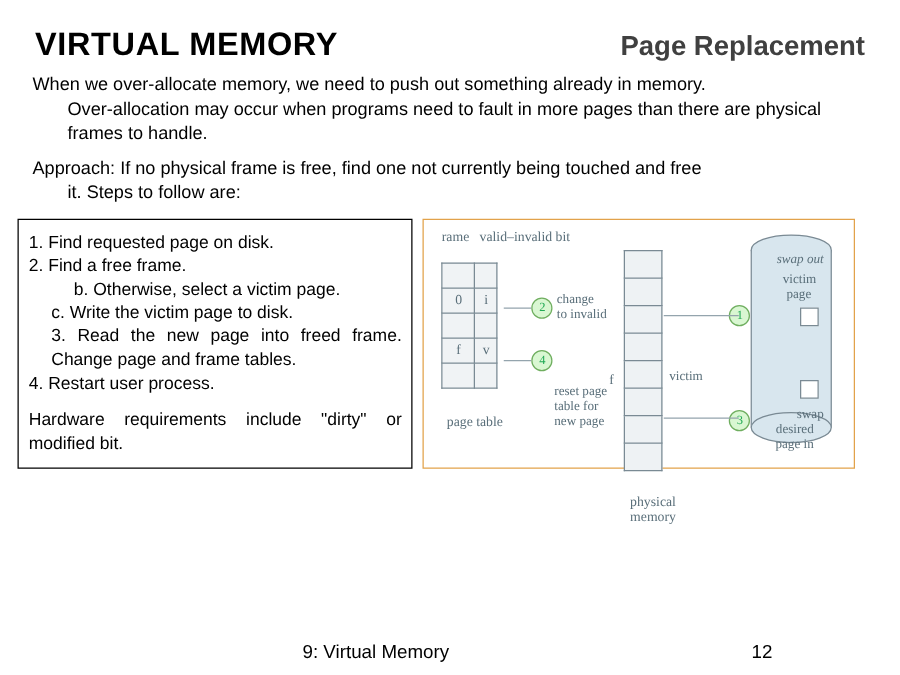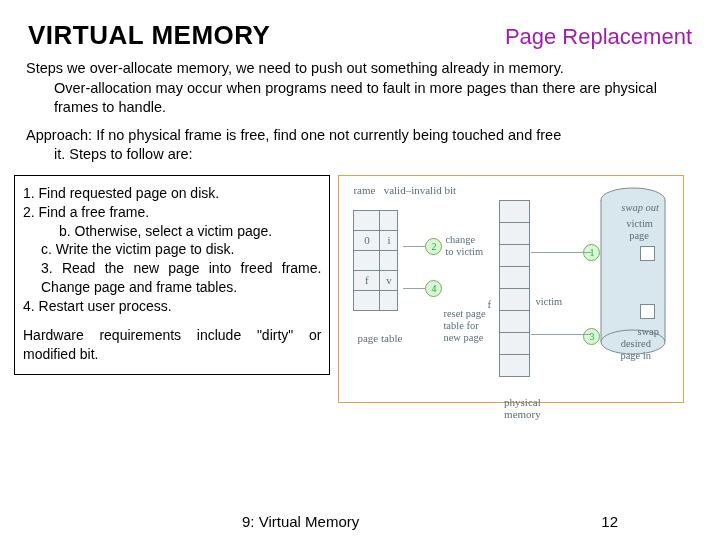--- a/index.html
+++ b/index.html
@@ -4,29 +4,29 @@
 <style>
   * { box-sizing: border-box; margin: 0; padding: 0; }
   body {
     width: 720px; height: 540px;
     font-family: Arial, Helvetica, sans-serif;
     background: #fff; color: #000;
     position: relative; overflow: hidden;
   }
   .header { display: flex; justify-content: space-between; align-items: baseline; padding: 20px 28px 6px 28px; }
   .title-main { font-size: 26px; font-weight: bold; letter-spacing: 0.5px; }
-  .title-sub { font-size: 22px; font-weight: normal; color: #a21caf; }
+  .title-sub { font-size: 22px; font-weight: bold; color: #404040; }
   .body-text { font-size: 14.5px; padding: 2px 26px 6px 26px; line-height: 1.35; }
   .indent1 { padding-left: 28px; display: block; }
   .content-row { display: flex; gap: 8px; padding: 4px 36px 0 14px; align-items: flex-start; }
   .steps-box { border: 1px solid #000; width: 322px; padding: 8px 8px 10px 8px; font-size: 14px; line-height: 1.35; text-align: justify; }
   .steps-box .s-ind1 { padding-left: 18px; display: block; }
   .steps-box .s-ind2 { padding-left: 36px; display: block; }
   .gap { height: 10px; }
-  .diagram-box { border: 1px solid #e2a24a; width: 352px; height: 228px; position: relative; background: #fff; font-family: "Times New Roman", serif; font-size: 11px; color: #5a6f7a; }
+  .diagram-box { border: 1px solid #e2a24a; width: 352px; height: 200px; position: relative; background: #fff; font-family: "Times New Roman", serif; font-size: 11px; color: #5a6f7a; }
   .pt { position: absolute; left: 14px; top: 34px; }
   .pt-head { position: absolute; left: 14px; top: 8px; font-size: 11px; }
   .pt table { border-collapse: collapse; }
   .pt td { border: 1px solid #7a8a94; width: 26px; height: 20px; text-align: center; font-size: 11px; background: #f0f3f5; }
   .pt td.bit { width: 18px; }
   .pt-label { position: absolute; left: 18px; top: 156px; font-size: 11px; }
   .pm { position: absolute; left: 160px; top: 24px; }
   .pm table { border-collapse: collapse; }
   .pm td { border: 1px solid #7a8a94; width: 30px; height: 22px; background: #eef2f4; }
   .pm-label { position: absolute; left: 158px; top: 220px; font-size: 11px; text-align: center; width: 50px; line-height: 1.1; }
@@ -42,21 +42,21 @@
 </style>
 </head>
 <body>
 
 <div class="header">
   <div class="title-main">VIRTUAL MEMORY</div>
   <div class="title-sub">Page Replacement</div>
 </div>
 
 <div class="body-text">
-  <span>Steps we over-allocate memory, we need to push out something already in memory.</span>
+  <span>When we over-allocate memory, we need to push out something already in memory.</span>
   <span class="indent1">Over-allocation may occur when programs need to fault in more pages than there are physical frames to handle.</span>
 </div>
 
 <div class="body-text">
   <span>Approach: If no physical frame is free, find one not currently being touched and free</span>
   <span class="indent1">it. Steps to follow are:</span>
 </div>
 
 <div class="content-row">
   <div class="steps-box">
@@ -148,21 +148,21 @@
 
     <div class="circ" style="left:86px; top:62px;">2</div>
     <div class="circ" style="left:86px; top:104px;">4</div>
     <div class="circ" style="left:244px; top:68px;">1</div>
     <div class="circ" style="left:244px; top:152px;">3</div>
 
     <div class="sq" style="right:28px; top:70px;"></div>
     <div class="sq" style="right:28px; top:128px;"></div>
 
     <div class="dl" style="left:106px; top:58px;">change</div>
-    <div class="dl" style="left:106px; top:70px;">to victim</div>
+    <div class="dl" style="left:106px; top:70px;">to invalid</div>
     <div class="dl" style="left:104px; top:132px;">reset page</div>
     <div class="dl" style="left:104px; top:144px;">table for</div>
     <div class="dl" style="left:104px; top:156px;">new page</div>
     <div class="dl" style="left:196px; top:120px;">victim</div>
     <div class="dl" style="right:24px; top:26px;font-style:italic;">swap out</div>
     <div class="dl" style="right:30px; top:42px;">victim</div>
     <div class="dl" style="right:34px; top:54px;">page</div>
     <div class="dl" style="right:24px; top:150px;">swap</div>
     <div class="dl" style="right:32px; top:162px;">desired</div>
     <div class="dl" style="right:32px; top:174px;">page in</div>

